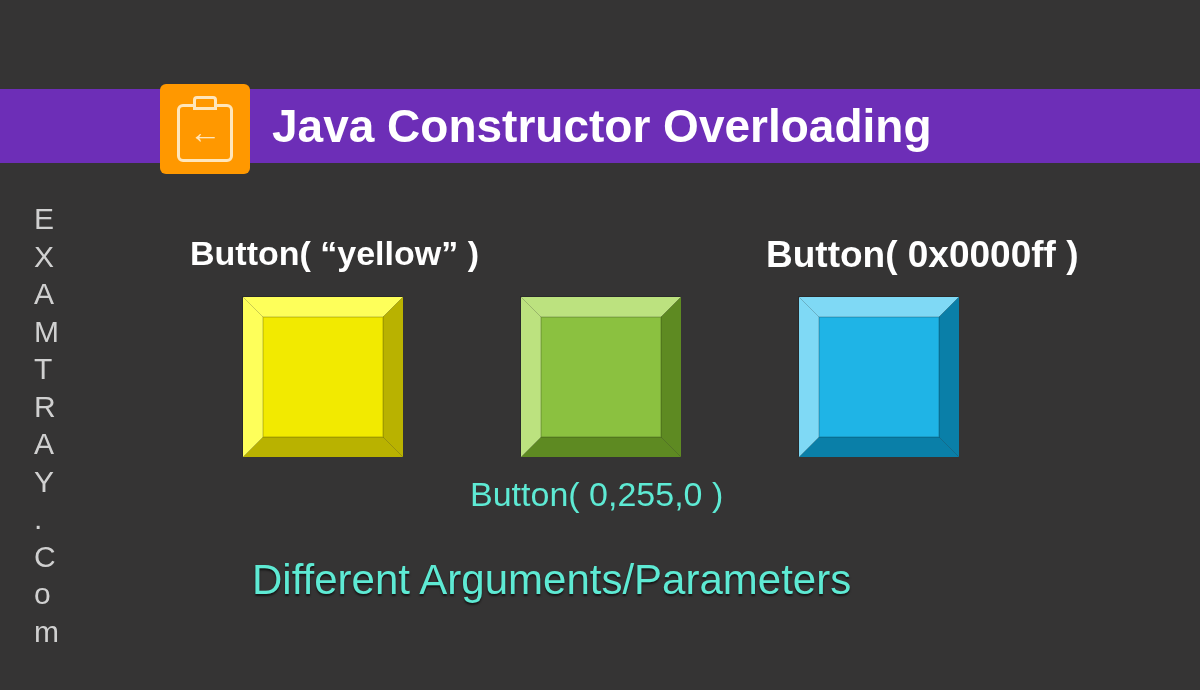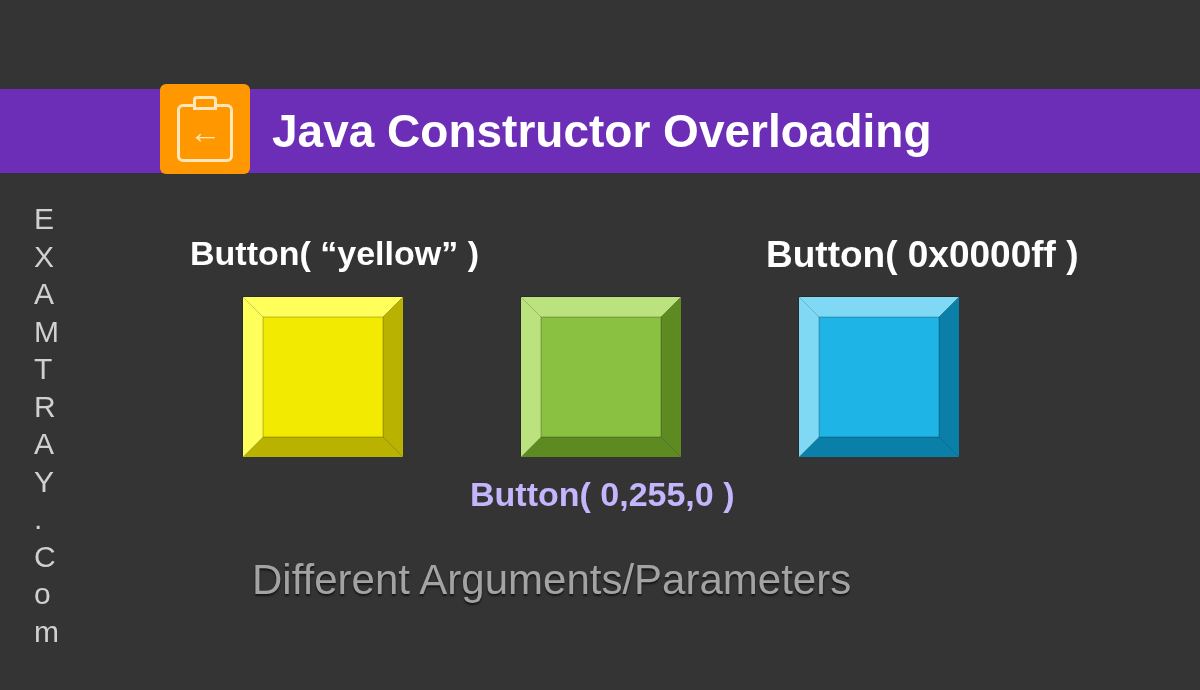--- a/index.html
+++ b/index.html
@@ -13,21 +13,21 @@
       background: #353434;
       font-family: Arial, sans-serif;
       position: relative;
       overflow: hidden;
     }
     .header-band {
       position: absolute;
       top: 89px;
       left: 0;
       width: 100%;
-      height: 84px;
+      height: 74px;
       background: #6d2eb7;
       display: flex;
       align-items: center;
       padding-left: 160px;
     }
     .logo-box {
       position: absolute;
       left: 160px;
       top: 84px;
       width: 90px;
@@ -106,23 +106,23 @@
       top: 234px;
       left: 766px;
       color: white;
       font-size: 37px;
       font-weight: bold;
     }
     .label-green {
       position: absolute;
       top: 475px;
       left: 470px;
-      color: #c4b5fd;
+      color: #5eead4;
       font-size: 34px;
-      font-weight: bold;
+      font-weight: normal;
     }
     .bevel-button {
       position: absolute;
       width: 160px;
       height: 160px;
       border: 1px solid #2a2a2a;
     }
     .bevel-button::before {
       content: '';
       position: absolute;
@@ -137,21 +137,21 @@
       left: 520px;
     }
     .btn-blue {
       top: 296px;
       left: 798px;
     }
     .footer-text {
       position: absolute;
       top: 556px;
       left: 252px;
-      color: #a3a3a3;
+      color: #5eead4;
       font-size: 42px;
       font-weight: 500;
       text-shadow: 0 2px 2px rgba(0,0,0,0.6);
     }
   </style>
 </head>
 <body>
 
 <div class="header-band">
   <div class="header-title">Java Constructor Overloading</div>

